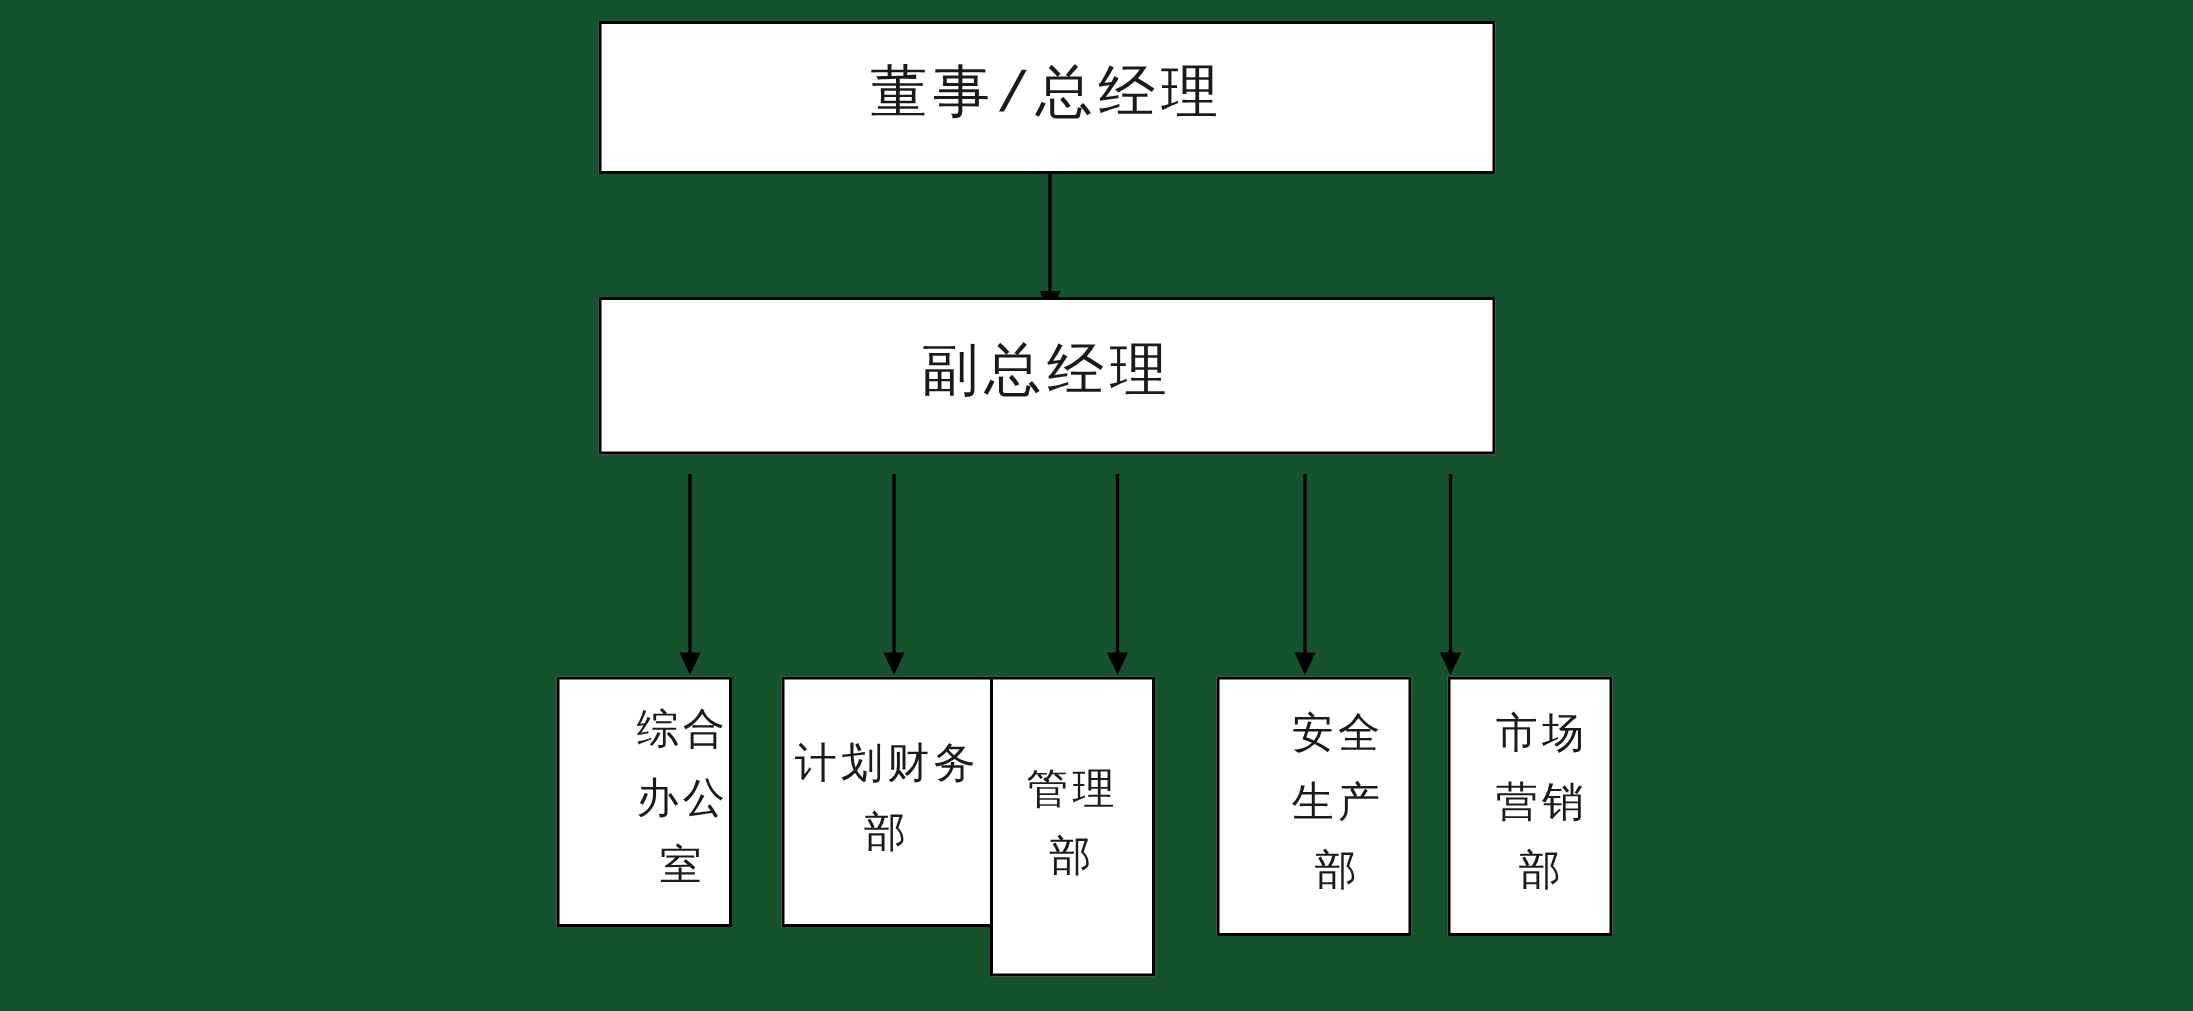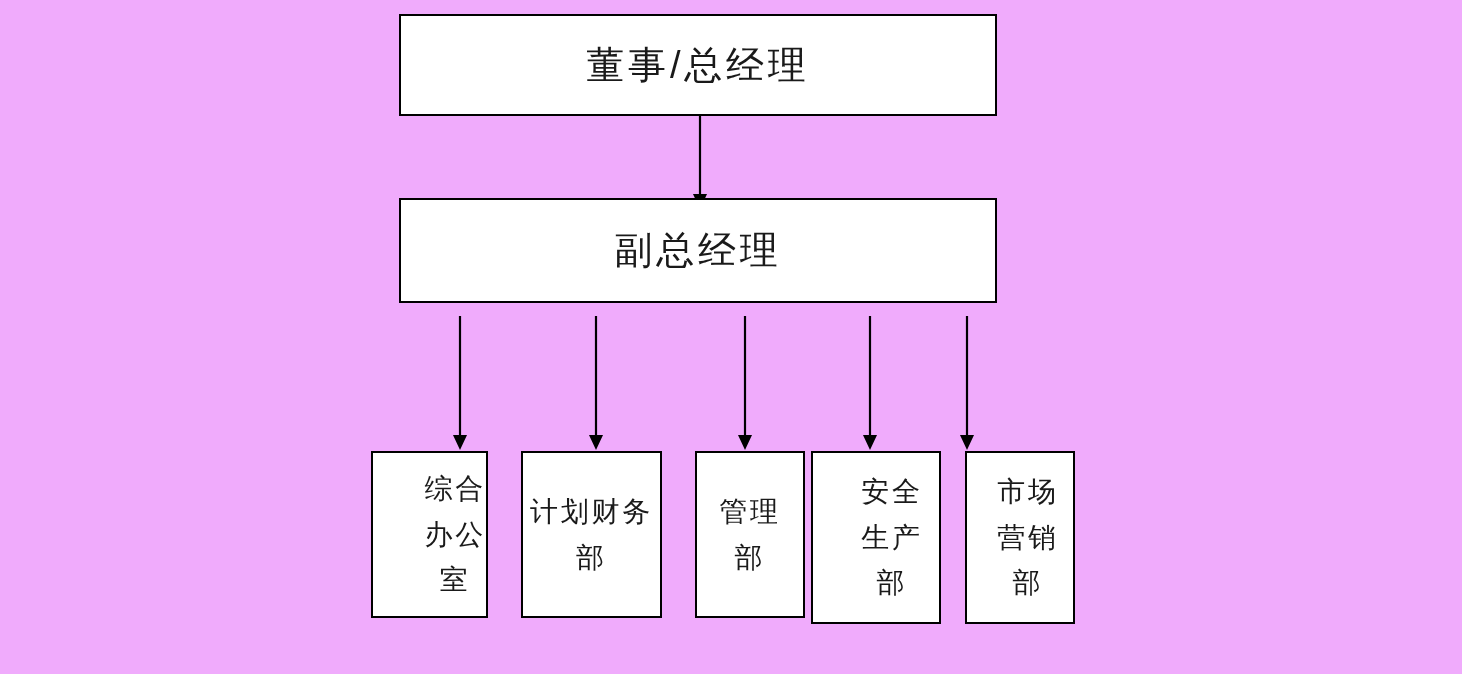--- a/index.html
+++ b/index.html
@@ -5,23 +5,23 @@
 <style>
   html, body {
     margin: 0;
     padding: 0;
     background: #ffffff;
   }
   #canvas {
     position: relative;
     width: 1462px;
     height: 674px;
-    background: #f0abfc;
+    background: #14532d;
     overflow: hidden;
-    font-family: Liberation Sans, sans-serif;
+    font-family: Liberation Mono, monospace;
   }
   .node {
     position: absolute;
     box-sizing: border-box;
     border: 2px solid #000000;
     background: #ffffff;
     display: flex;
     align-items: center;
     justify-content: center;
     text-align: center;
@@ -98,21 +98,21 @@
     <span class="node-label">综合
 办公
 室</span>
   </div>
 
   <div class="node level-dept" style="left:521px; top:451px; width:141px; height:167px;">
     <span class="node-label">计划财务
 部</span>
   </div>
 
-  <div class="node level-dept" style="left:695px; top:451px; width:110px; height:167px;align-items:center;">
+  <div class="node level-dept" style="left:660px; top:451px; width:110px; height:200px;align-items:center;">
     <span class="node-label">管理
 部</span>
   </div>
 
   <div class="node level-dept" style="left:811px; top:451px; width:130px; height:173px;padding-left:32px;">
     <span class="node-label">安全
 生产
 部</span>
   </div>
 

